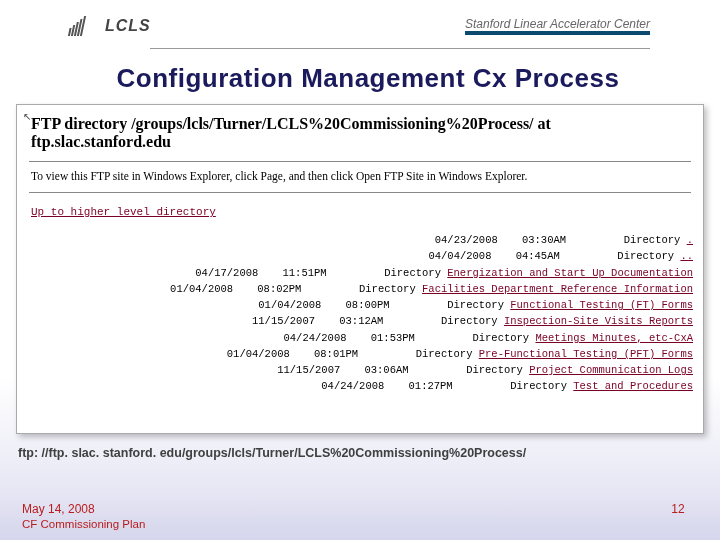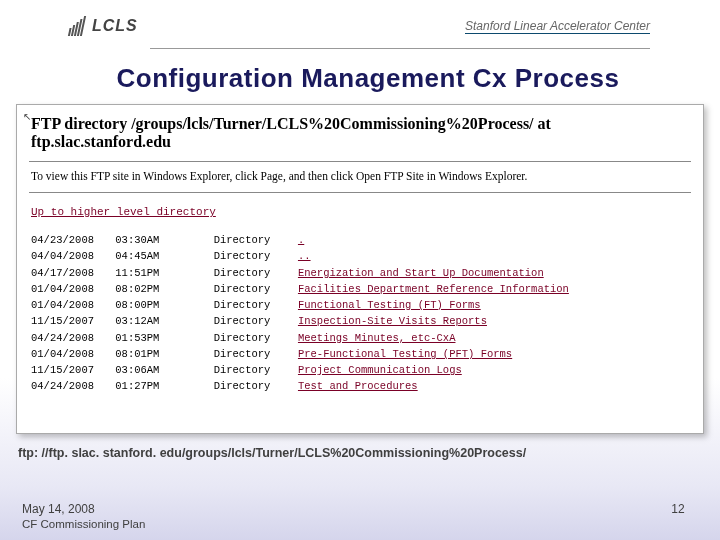--- a/index.html
+++ b/index.html
@@ -10,21 +10,21 @@
   }
   .header {
     display: flex;
     align-items: center;
     padding: 8px 70px 4px 70px;
     height: 48px;
   }
   .logo {
     display: flex;
     align-items: center;
-    gap: 5px;
+    gap: 18px;
   }
   .logo-bars {
     display: flex;
     align-items: flex-end;
     gap: 1px;
     margin-right: 3px;
     transform: skewX(-12deg);
   }
   .logo-bars span {
     width: 2px;
@@ -41,21 +41,21 @@
     font-weight: bold;
     font-style: italic;
     color: #444;
     letter-spacing: 1px;
   }
   .header-right {
     margin-left: auto;
     font-size: 12px;
     font-style: italic;
     color: #666;
-    border-bottom: 1px solid #0c4a6e;
+    border-bottom: 4px solid #0c4a6e;
   }
   .divider-line {
     height:1px; background:#999; margin: 0 70px 2px 150px;
   }
   .slide-title {
     text-align: center;
     font-size: 26px;
     font-weight: bold;
     color: #1a1a5c;
     margin: 14px 0 10px 16px;
@@ -93,40 +93,40 @@
     text-decoration: underline;
     margin: 4px 8px 14px 4px;
     display: inline-block;
   }
   .listing {
     font-family: "Courier New", monospace;
     font-size: 10.5px;
     line-height: 1.55;
     margin-left: 4px;
   }
-  .listing-row { white-space: nowrap; }
+  .listing-row { white-space: nowrap; text-align: right; }
   .col-date { display:inline-block; width:78px; }
   .col-time { display:inline-block; width:62px; }
   .col-type { display:inline-block; width:78px; margin-left:30px; }
   .col-name { color:#7a0026; text-decoration: underline; }
   .ftp-url {
     font-size: 12.5px;
     font-weight: bold;
     margin: 12px 16px 0 18px;
     color: #404040;
   }
   .footer {
     position: absolute;
     bottom: 10px;
     left: 0; right: 0;
     display: flex;
     align-items: flex-start;
     padding: 0 22px;
     font-size: 12px;
-    color: #404040;
+    color: #b91c1c;
   }
   .footer-left { flex:1; }
   .footer-center { flex:0 0 auto; text-align:center; width:40px; }
   .footer-right { flex:1; text-align:right; }
   .footer-left .line1, .footer-right .line1 { margin-bottom:2px; }
   .footer-left .line2, .footer-right .line2 { font-size:11.5px; }
 </style>
 </head>
 <body>
 

